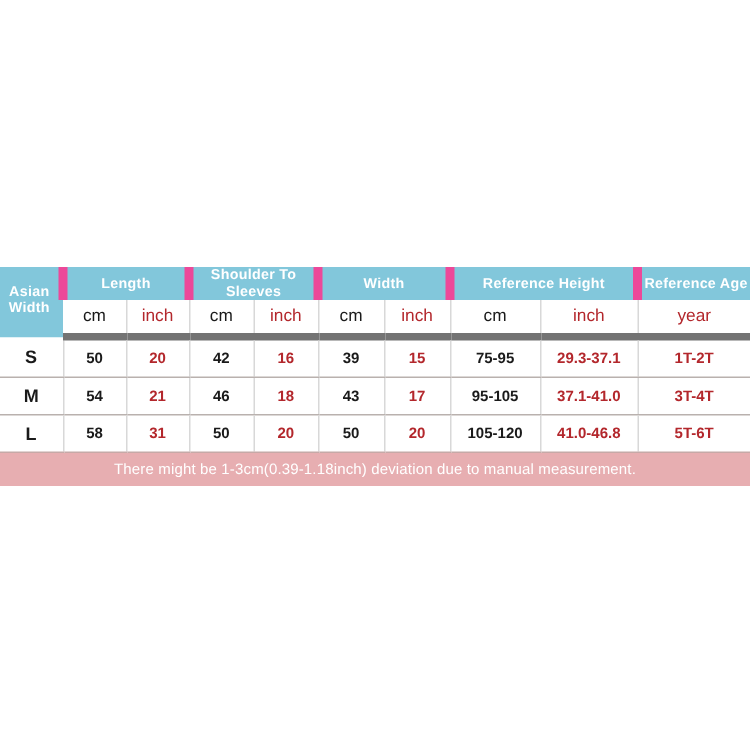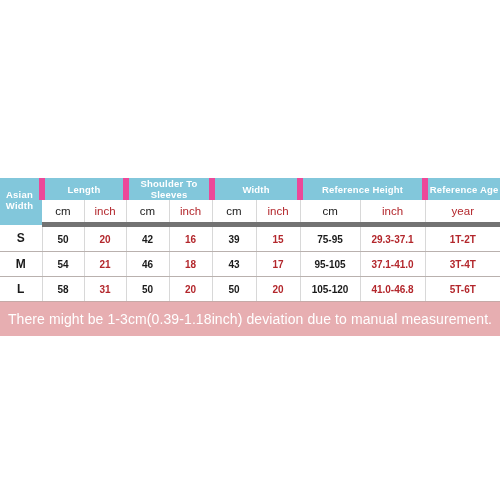--- a/index.html
+++ b/index.html
@@ -85,24 +85,24 @@
     border-bottom: 1px solid #b9b1ae;
   }
   tr.data-row td.first-col { border-left: none; }
   tr.data-row td.red { color: #b3272c; }
   tr.data-row.last-data td { border-bottom: 1px solid #c6a9a7; }
   tr.data-row td.size-label { font-size: 12px; }
 
   
   .note-bar {
     width: 500px;
-    height: 34px;
+    height: 22px;
     background: #e7aeb1;
     color: #ffffff;
-    font-size: 14px;
+    font-size: 10px;
     display: flex;
     align-items: center;
     justify-content: center;
     letter-spacing: 0.1px;
     box-sizing: border-box;
   }
 </style>
 </head>
 <body>
 

